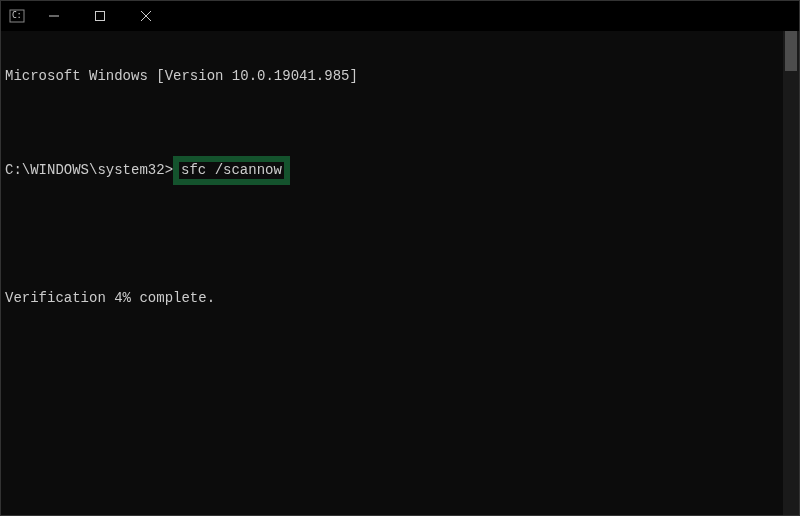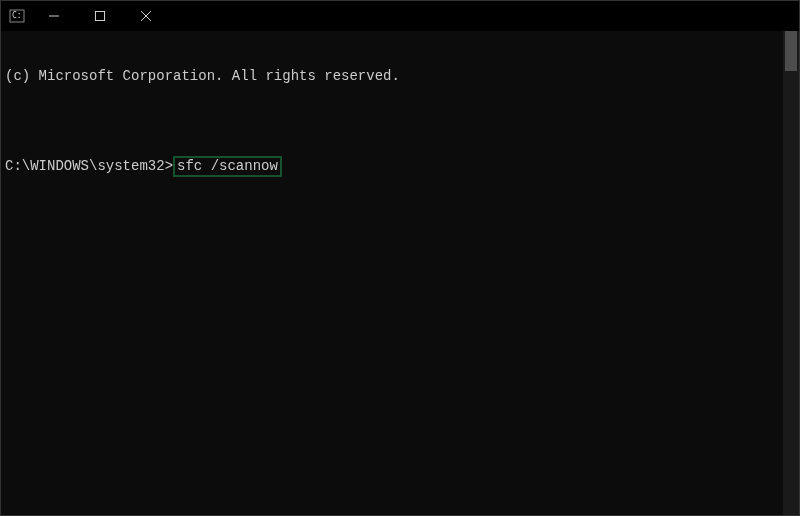--- a/index.html
+++ b/index.html
@@ -84,21 +84,21 @@
       font-size: 14px;
       line-height: 1.25;
       padding: 2px 4px;
       white-space: pre;
       overflow: hidden;
     }
     .terminal .line {
       white-space: pre;
     }
     .highlight {
-      border: 2px solid #14532d;
+      border: 6px solid #14532d;
       padding: 0 2px;
       display: inline-block;
     }
     .scrollbar {
       width: 16px;
       background: #1a1a1a;
       position: relative;
     }
     .scrollbar-thumb {
       position: absolute;
@@ -134,23 +134,24 @@
       <button class="titlebar-btn close">
         <svg viewBox="0 0 10 10">
             <line x1="0" y1="0" x2="10" y2="10"></line>
             <line x1="10" y1="0" x2="0" y2="10"></line>
           </svg>
       </button>
     </div>
   </div>
   <div class="content-wrap">
     <div class="terminal">
-      <div class="line">(c) Microsoft Corporation. All rights reserved.</div>
+      <div class="line">Microsoft Windows [Version 10.0.19041.985]</div>
       <div class="line"></div>
       <div class="line"><span>C:\WINDOWS\system32&gt;</span><span class="highlight">sfc /scannow</span></div>
       <div class="line"></div>
       <div class="line"></div>
+      <div class="line">Verification 4% complete.</div>
     </div>
     <div class="scrollbar">
       <div class="scrollbar-thumb"></div>
     </div>
   </div>
 </div>
 
 </body></html>

